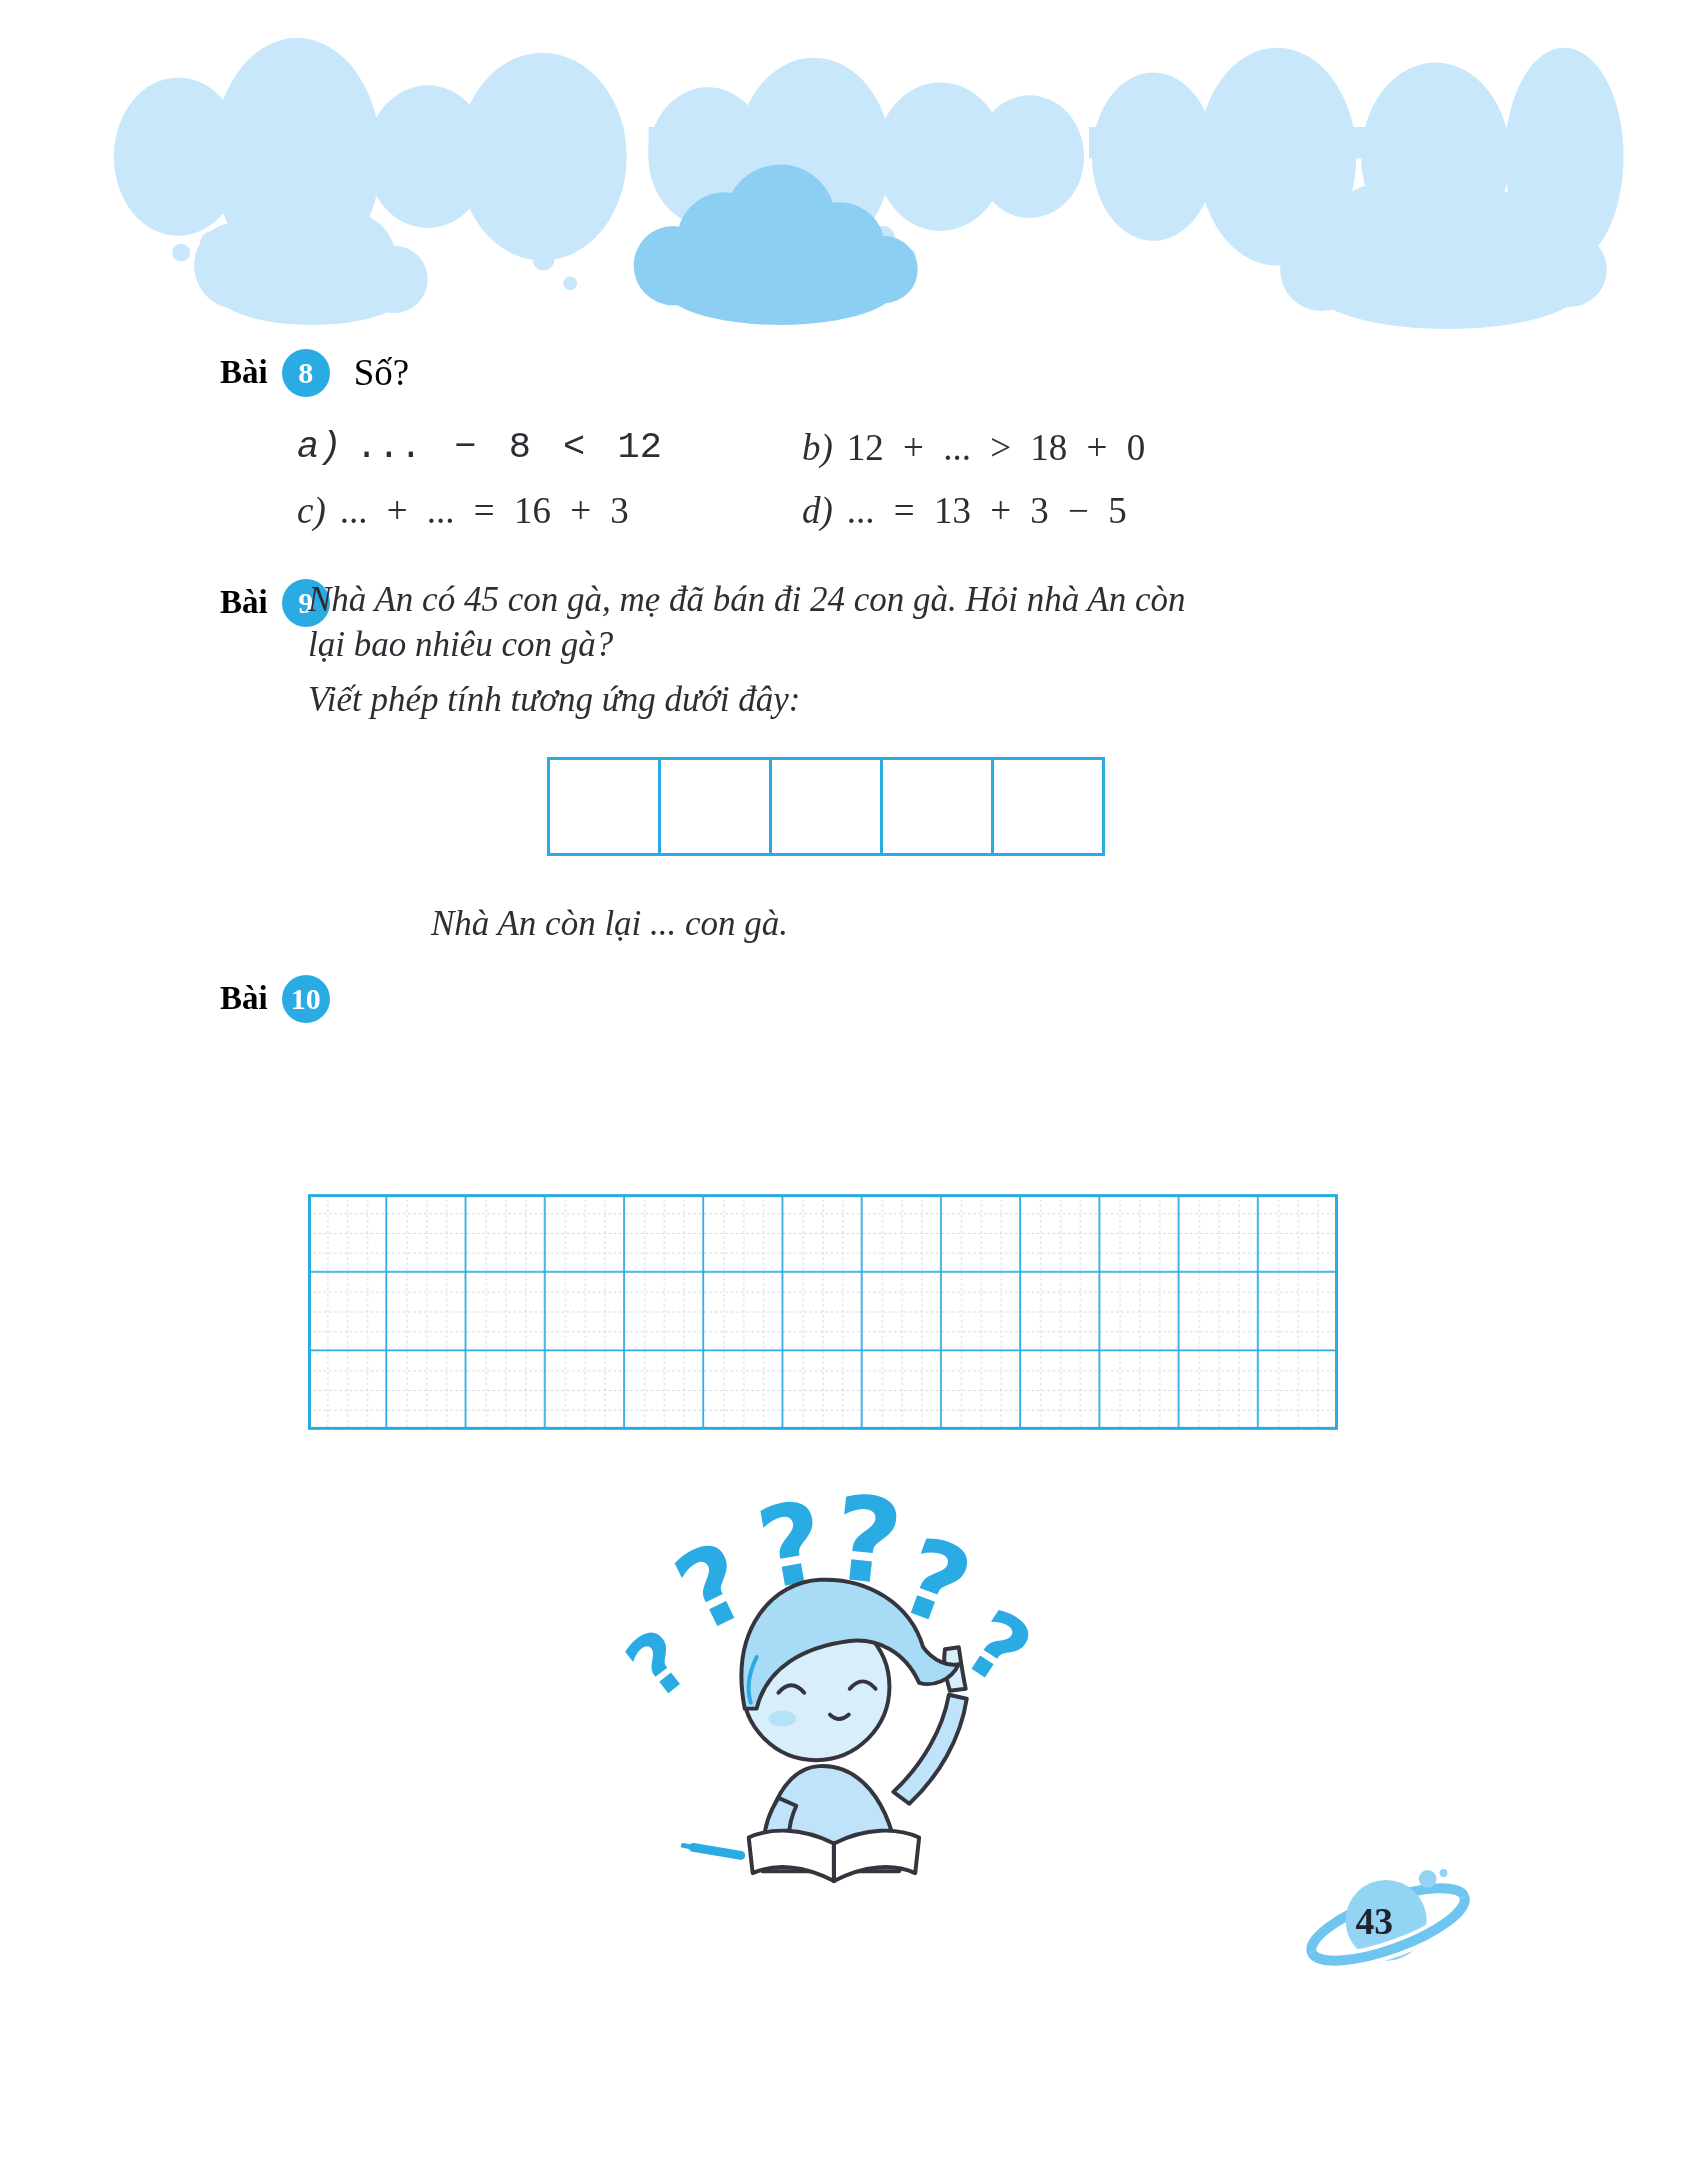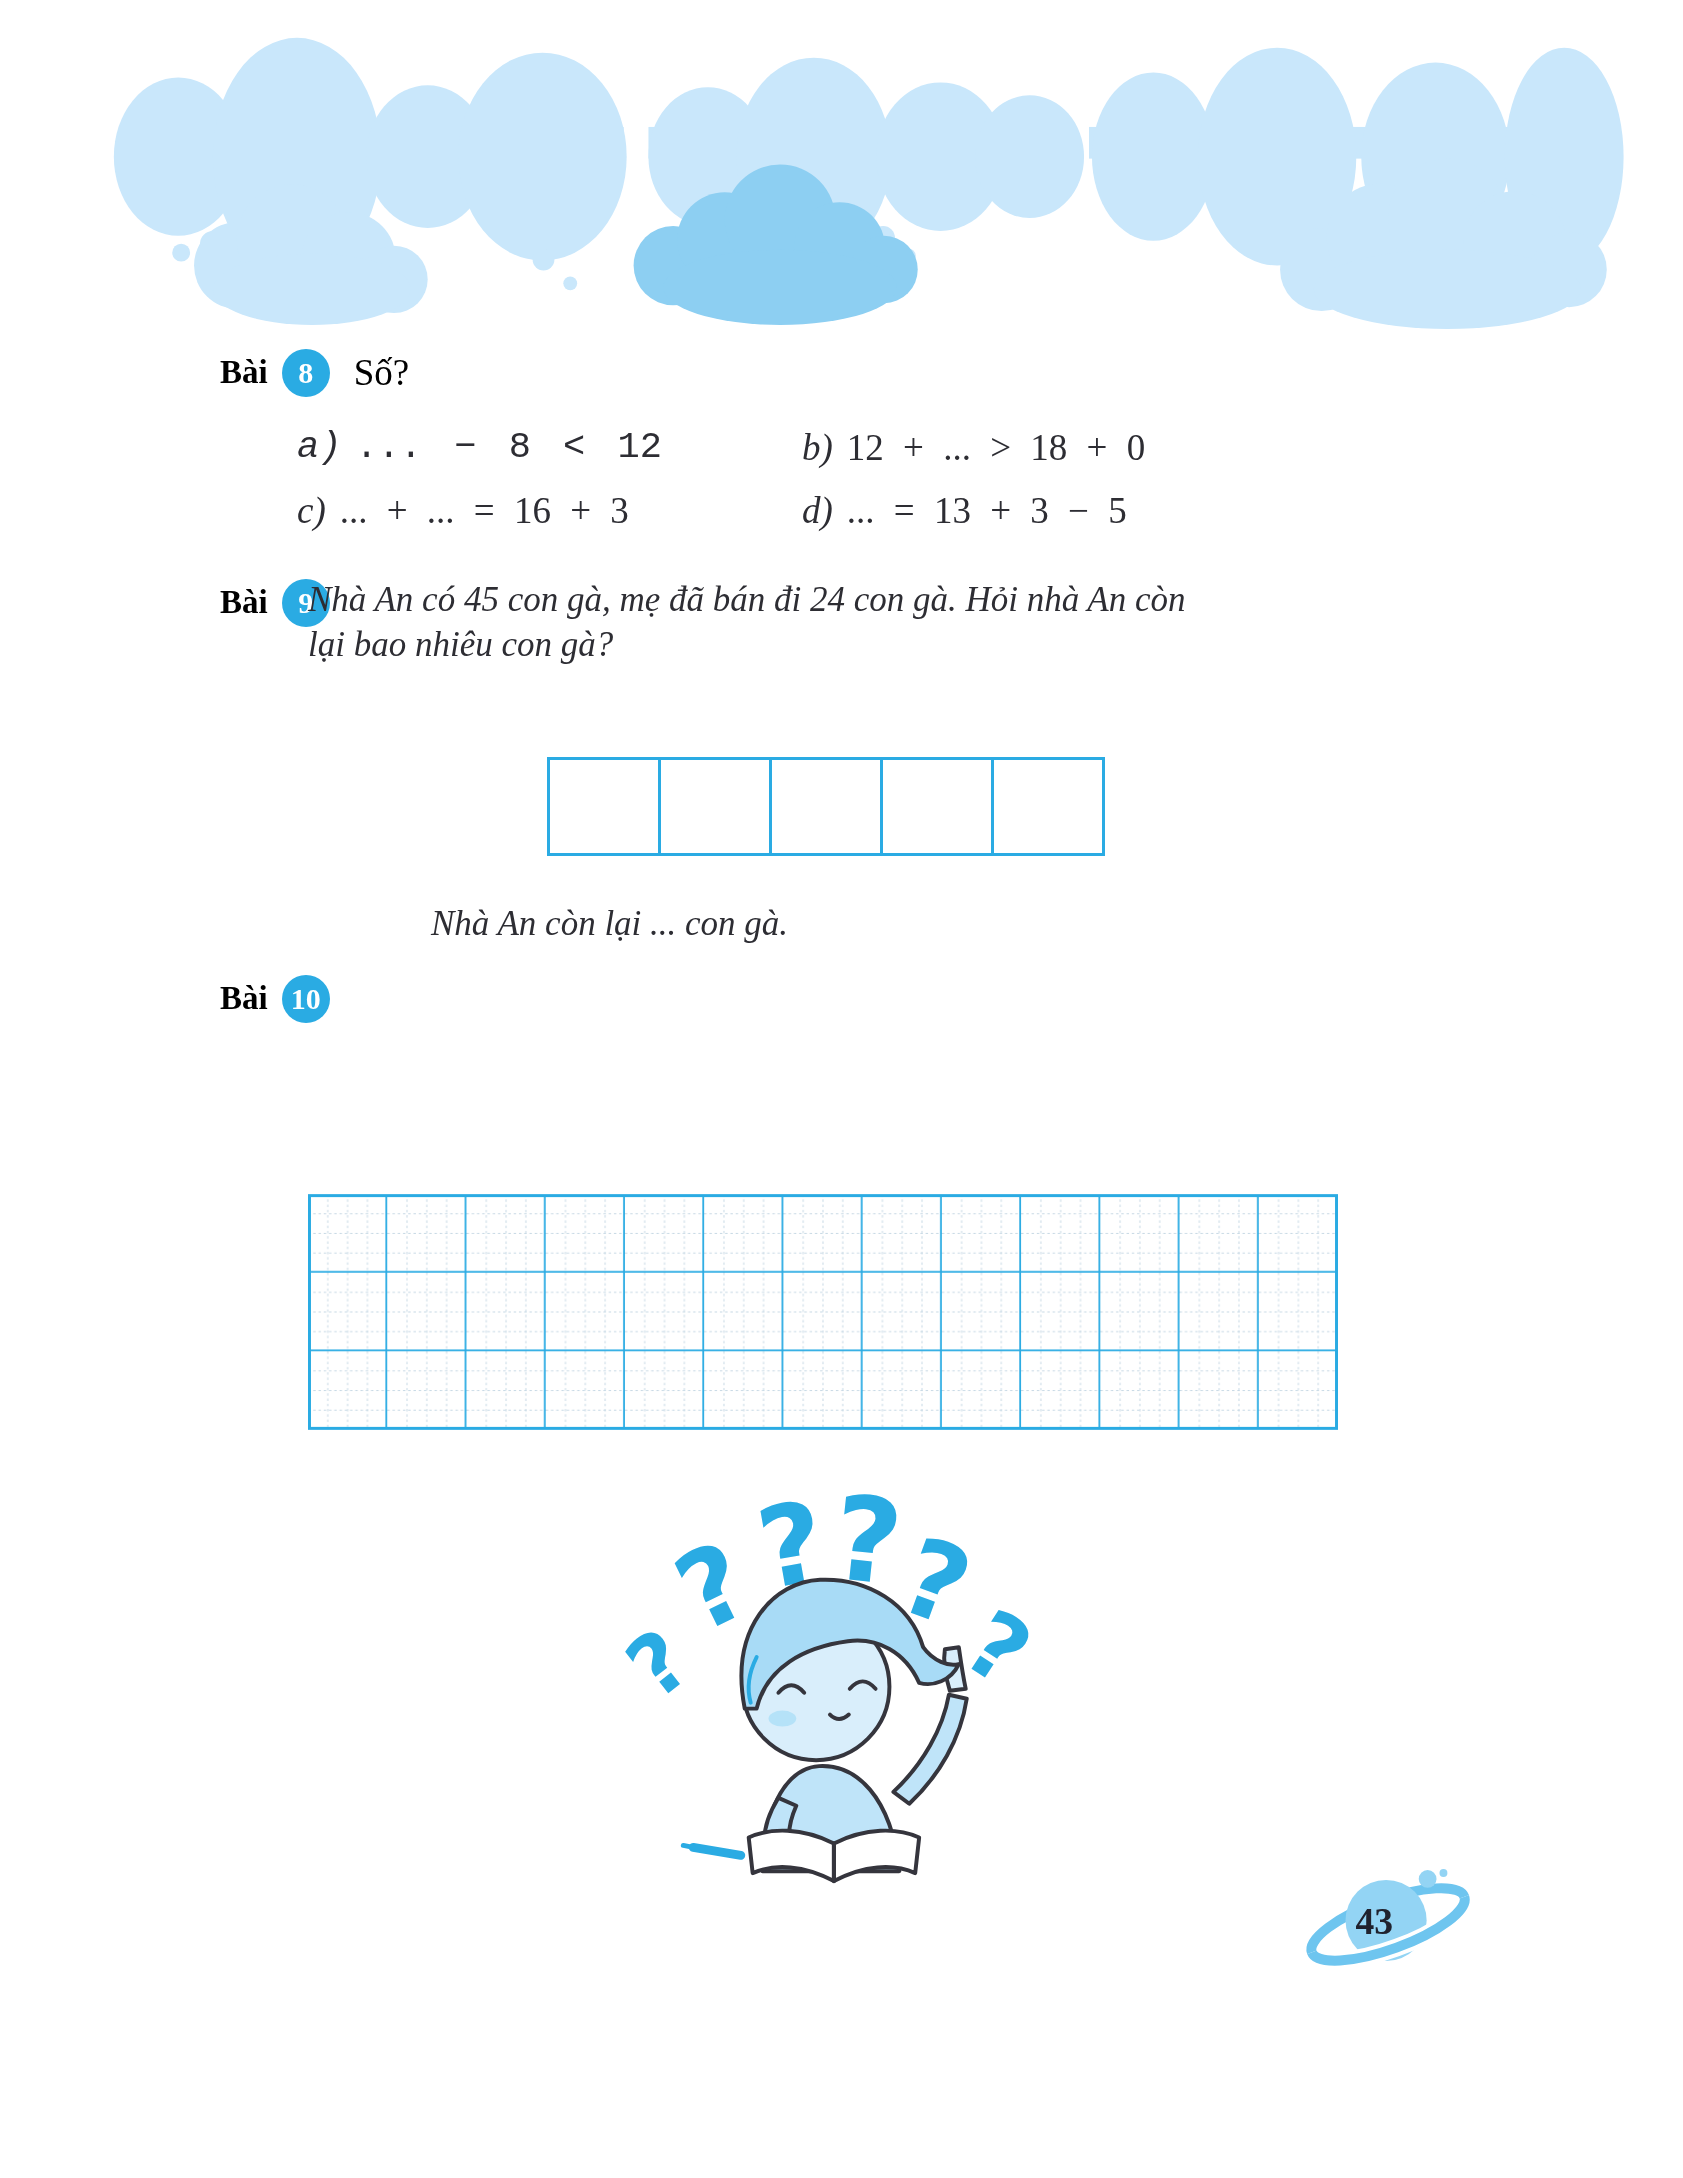--- a/index.html
+++ b/index.html
@@ -130,20 +130,21 @@
   </div>
   <div class="abs eq" style="left:802px;top:489px;">
     <span class="k">d)</span><span class="x">...  = 13 +  3 − 5</span>
   </div>
 
   <div class="abs ex-header" style="left:220px;top:577px;">
     <span class="ex-label">Bài</span>
     <span class="badge">9</span>
   </div>
   <div class="abs problem" style="left:308px;top:577px;">Nhà An có 45 con gà, mẹ đã bán đi 24 con gà. Hỏi nhà An còn lại bao nhiêu con gà?</div>
+  <div class="abs instruction" style="left:308px;top:680px;">Viết phép tính tương ứng dưới đây:</div>
 
   <div class="abs boxrow" style="left:547px;top:757px;">
     <div class="abox"></div>
     <div class="abox"></div>
     <div class="abox"></div>
     <div class="abox"></div>
     <div class="abox"></div>
   </div>
 
   <div class="abs answer-line" style="left:431px;top:884px;">Nhà An còn lại ... con gà.</div>

